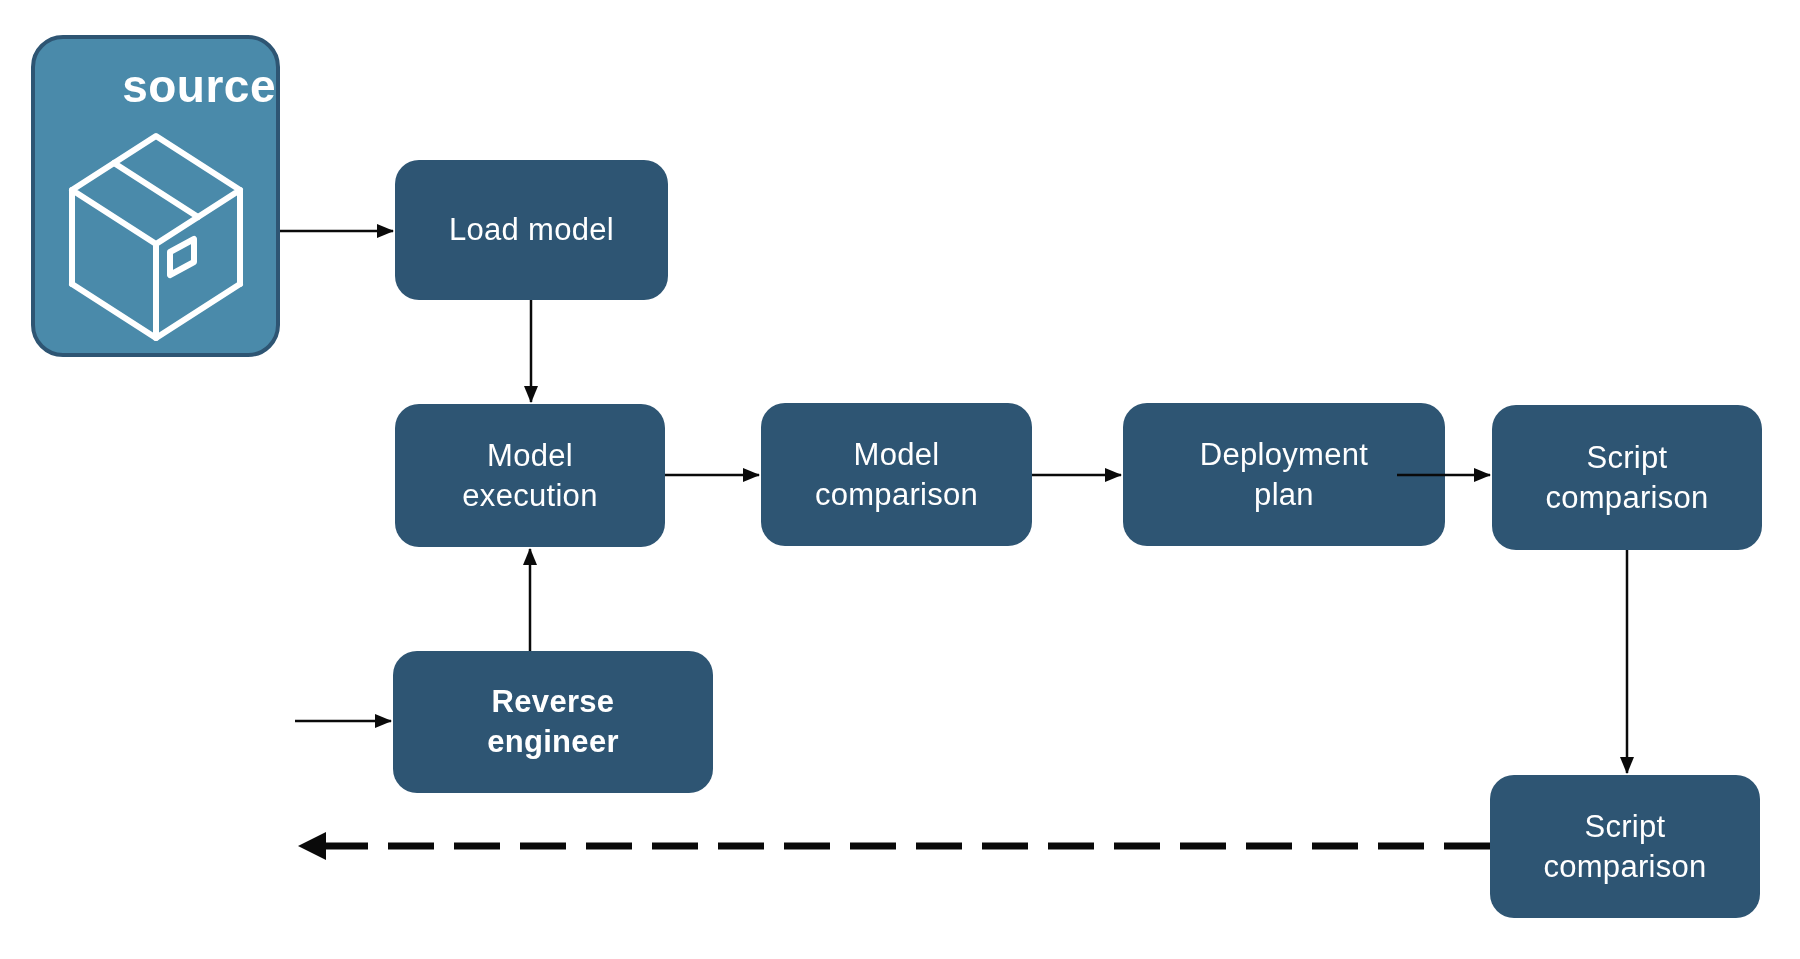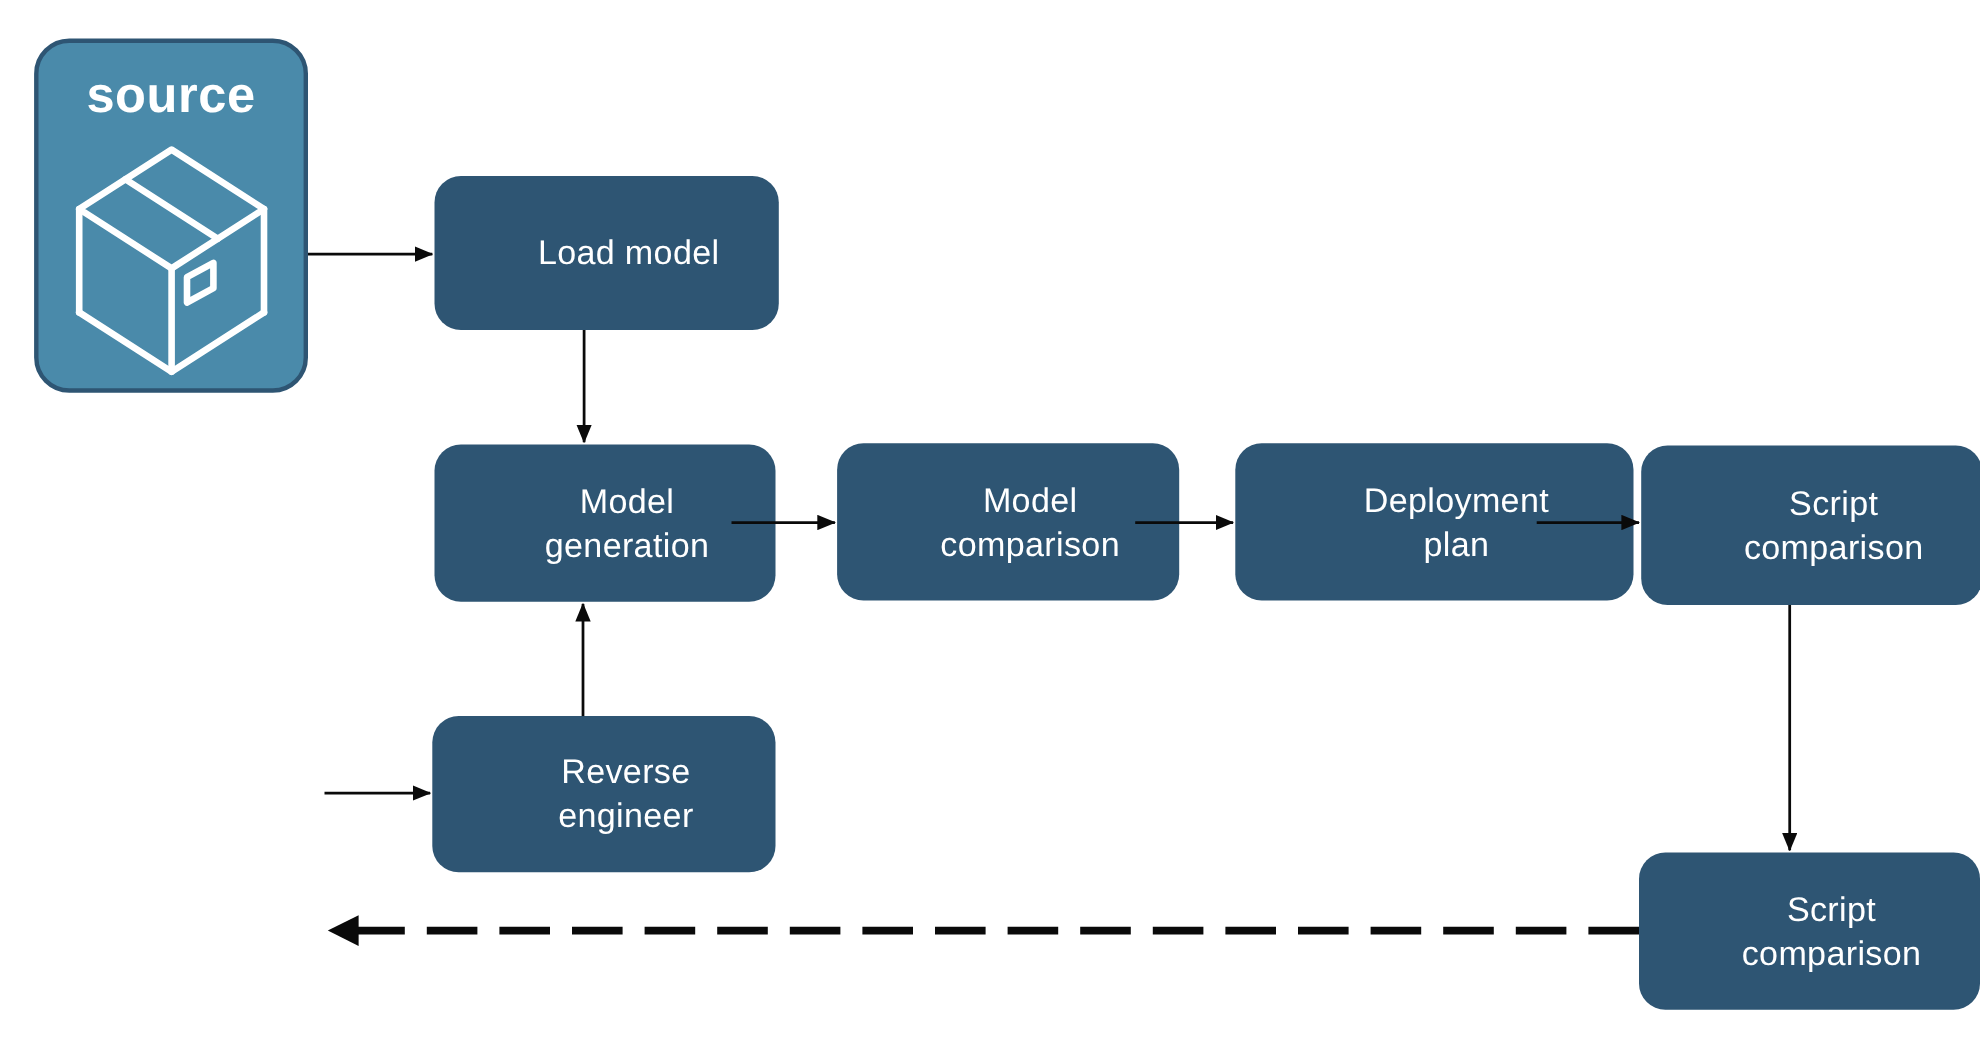--- a/index.html
+++ b/index.html
@@ -13,27 +13,27 @@
   }
   html,body{margin:0;padding:0;background:var(--background);}
   #canvas{
     position:relative;width:1800px;height:959px;background:var(--background);
     font-family:"Liberation Sans", sans-serif;overflow:hidden;
   }
   .node{
     position:absolute;background:var(--node-fill);border-radius:24px;
     color:var(--node-text);display:flex;flex-direction:column;
     align-items:center;justify-content:center;text-align:center;
-    font-size:31px;line-height:40px;letter-spacing:.3px;padding-left:40px;
+    font-size:31px;line-height:40px;letter-spacing:.3px;
   }
   .node span{display:block;}
   .container-box{
     position:absolute;background:var(--container-fill);
     border:4px solid var(--container-border);border-radius:32px;
-    box-sizing:border-box;color:var(--container-text);text-align:center;
+    box-sizing:border-box;color:var(--container-text);text-align:right;
   }
   .container-label{
     display:block;margin-top:20px;font-size:46px;font-weight:bold;letter-spacing:.5px;
   }
   .container-icon{position:absolute;left:50%;transform:translateX(-50%);}
   #arrow-layer{position:absolute;left:0;top:0;width:1800px;height:959px;pointer-events:none;}
 </style>
 </head>
 <body>
 
@@ -53,21 +53,21 @@
   </div>
 
 
   <div class="node" style="left:395px;top:160px;width:273px;height:140px;">
     <span>Load model</span>
     <span></span>
   </div>
 
   <div class="node" style="left:395px;top:404px;width:270px;height:143px;">
     <span>Model</span>
-    <span>generation</span>
+    <span>execution</span>
   </div>
 
   <div class="node" style="left:761px;top:403px;width:271px;height:143px;">
     <span>Model</span>
     <span>comparison</span>
   </div>
 
   <div class="node" style="left:1123px;top:403px;width:322px;height:143px;">
     <span>Deployment</span>
     <span>plan</span>
@@ -76,21 +76,21 @@
   <div class="node" style="left:1492px;top:405px;width:270px;height:145px;">
     <span>Script</span>
     <span>comparison</span>
   </div>
 
   <div class="node" style="left:1490px;top:775px;width:270px;height:143px;">
     <span>Script</span>
     <span>comparison</span>
   </div>
 
-  <div class="node" style="left:393px;top:651px;width:272px;height:142px;">
+  <div class="node" style="left:393px;top:651px;width:320px;height:142px;font-weight:bold;">
     <span>Reverse</span>
     <span>engineer</span>
   </div>
 
   <svg id="arrow-layer">
     <defs>
       <marker id="ah" markerUnits="userSpaceOnUse" markerWidth="17" markerHeight="14" viewBox="0 0 17 14" refX="16" refY="7" orient="auto">
         <path d="M0,0 L17,7 L0,14 Z" fill="#0a0a0a"></path>
       </marker>
     </defs>

